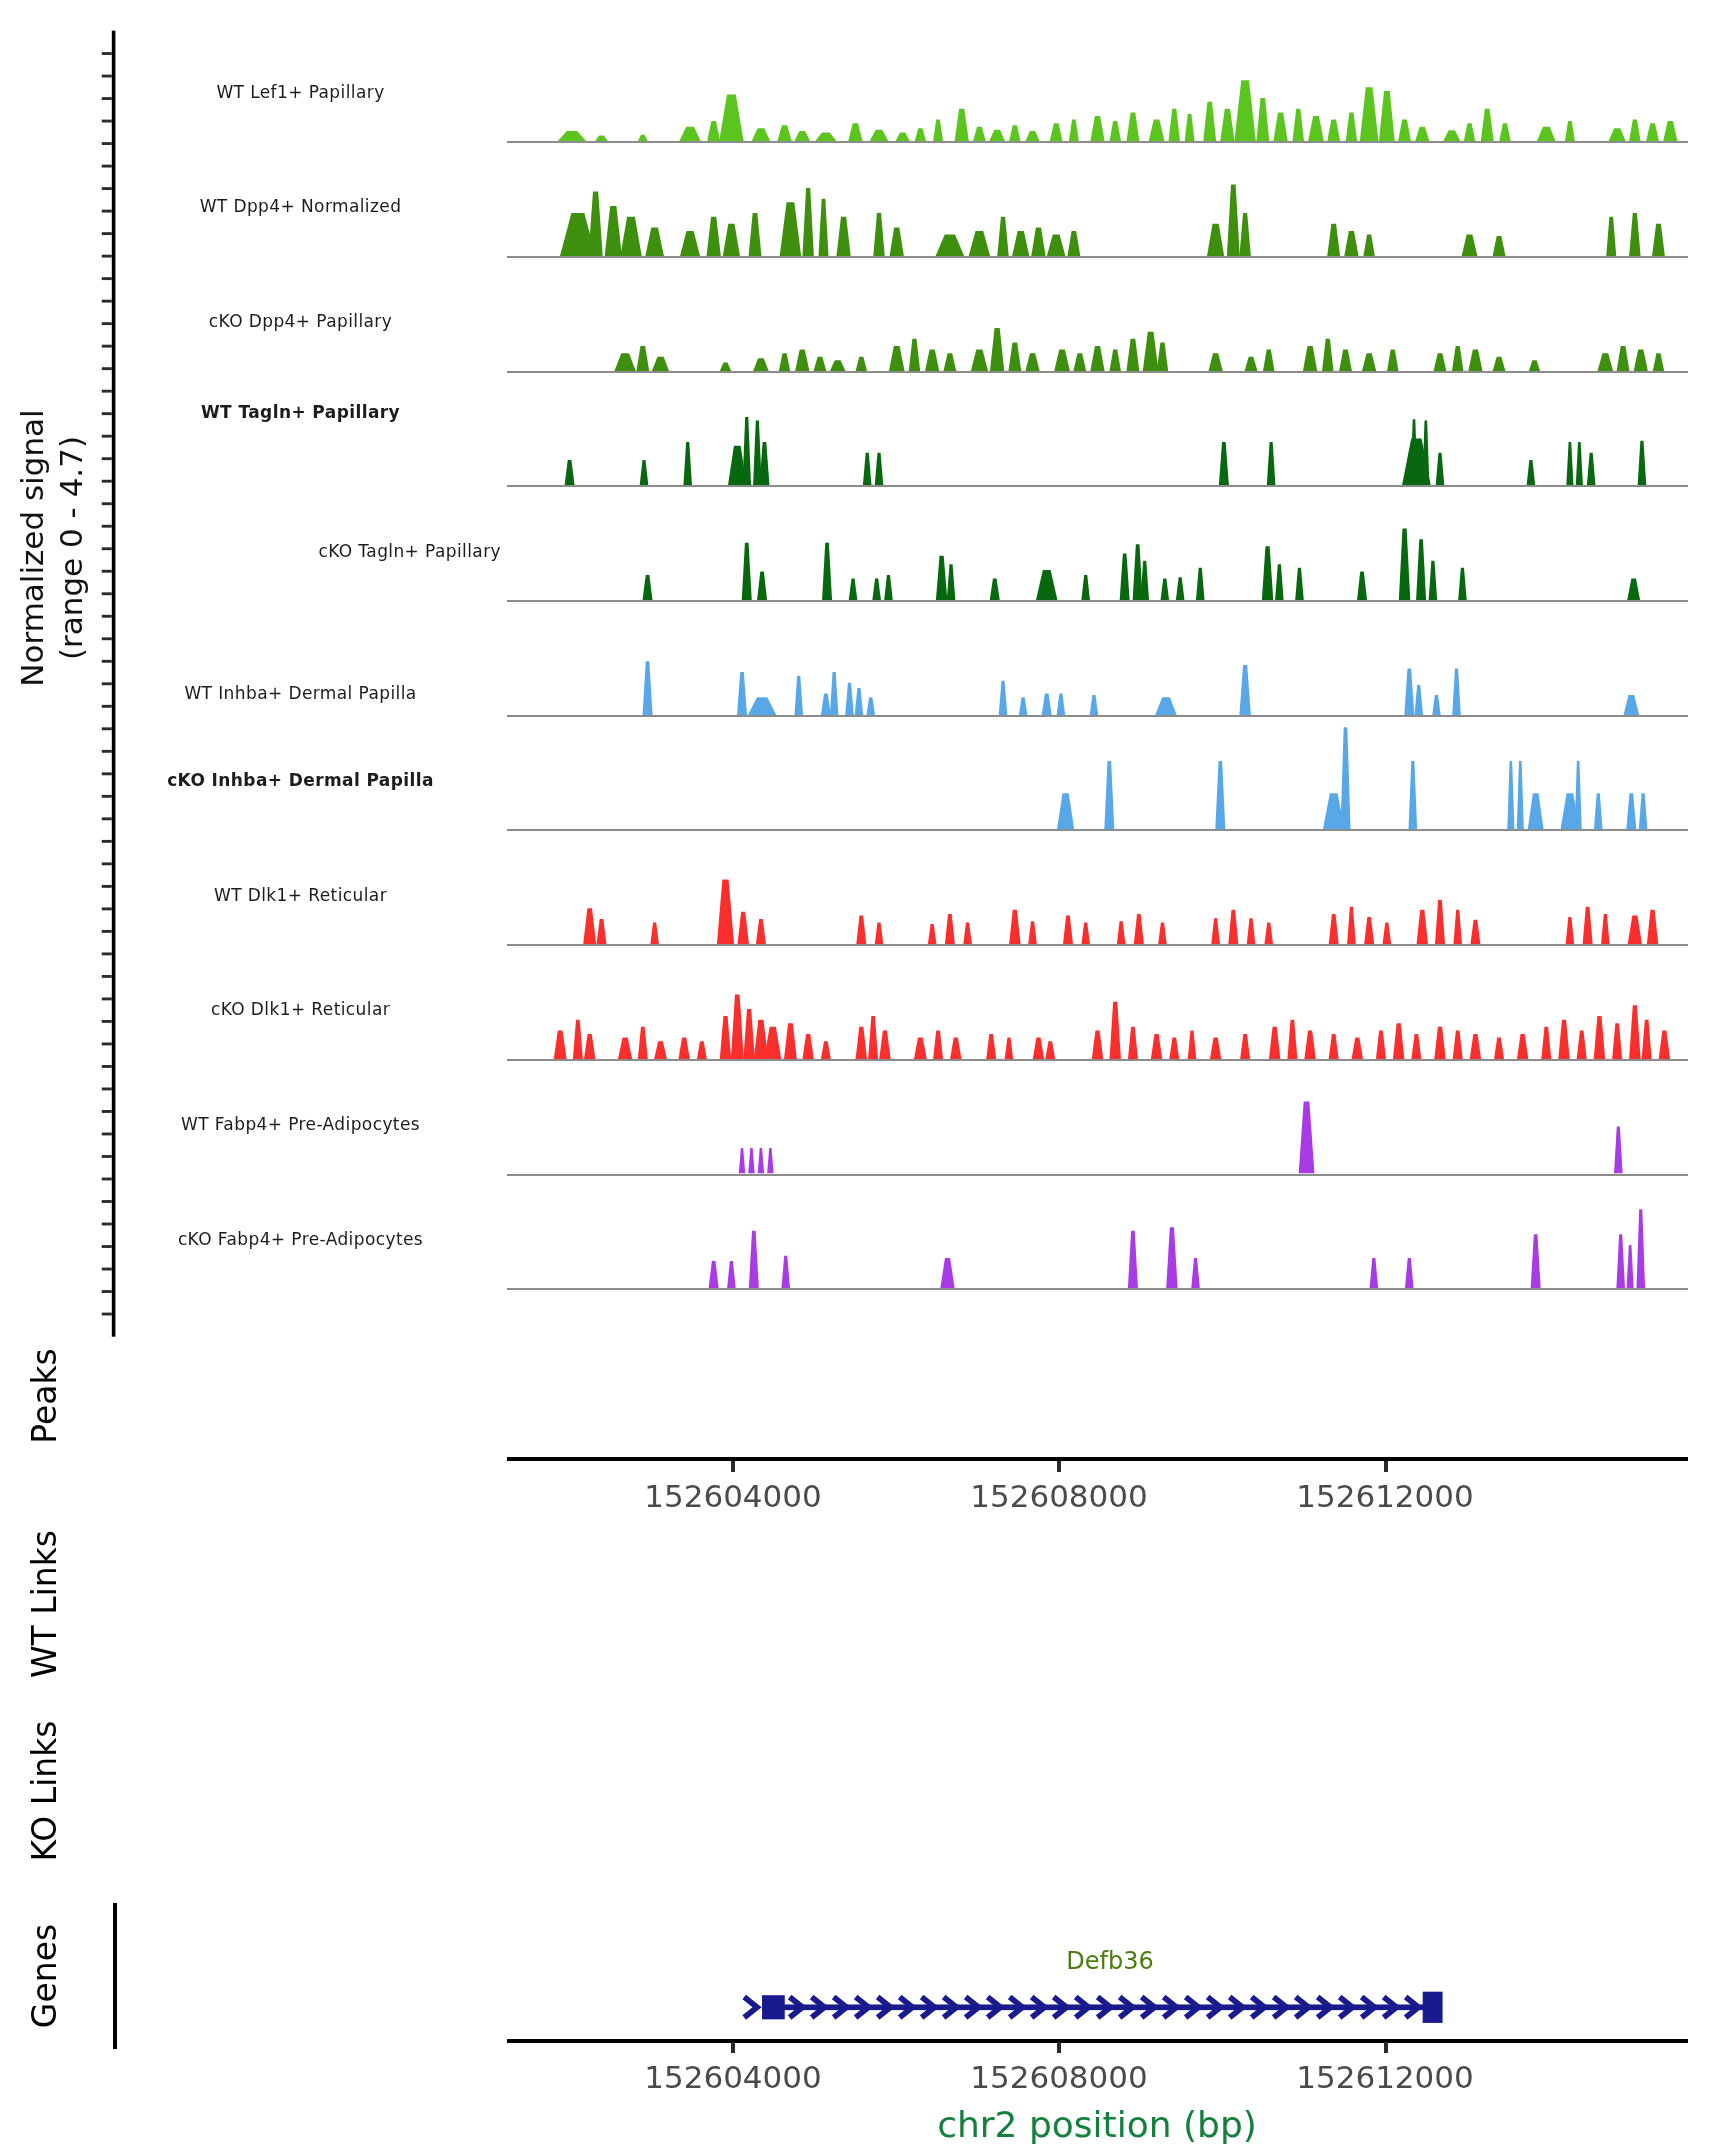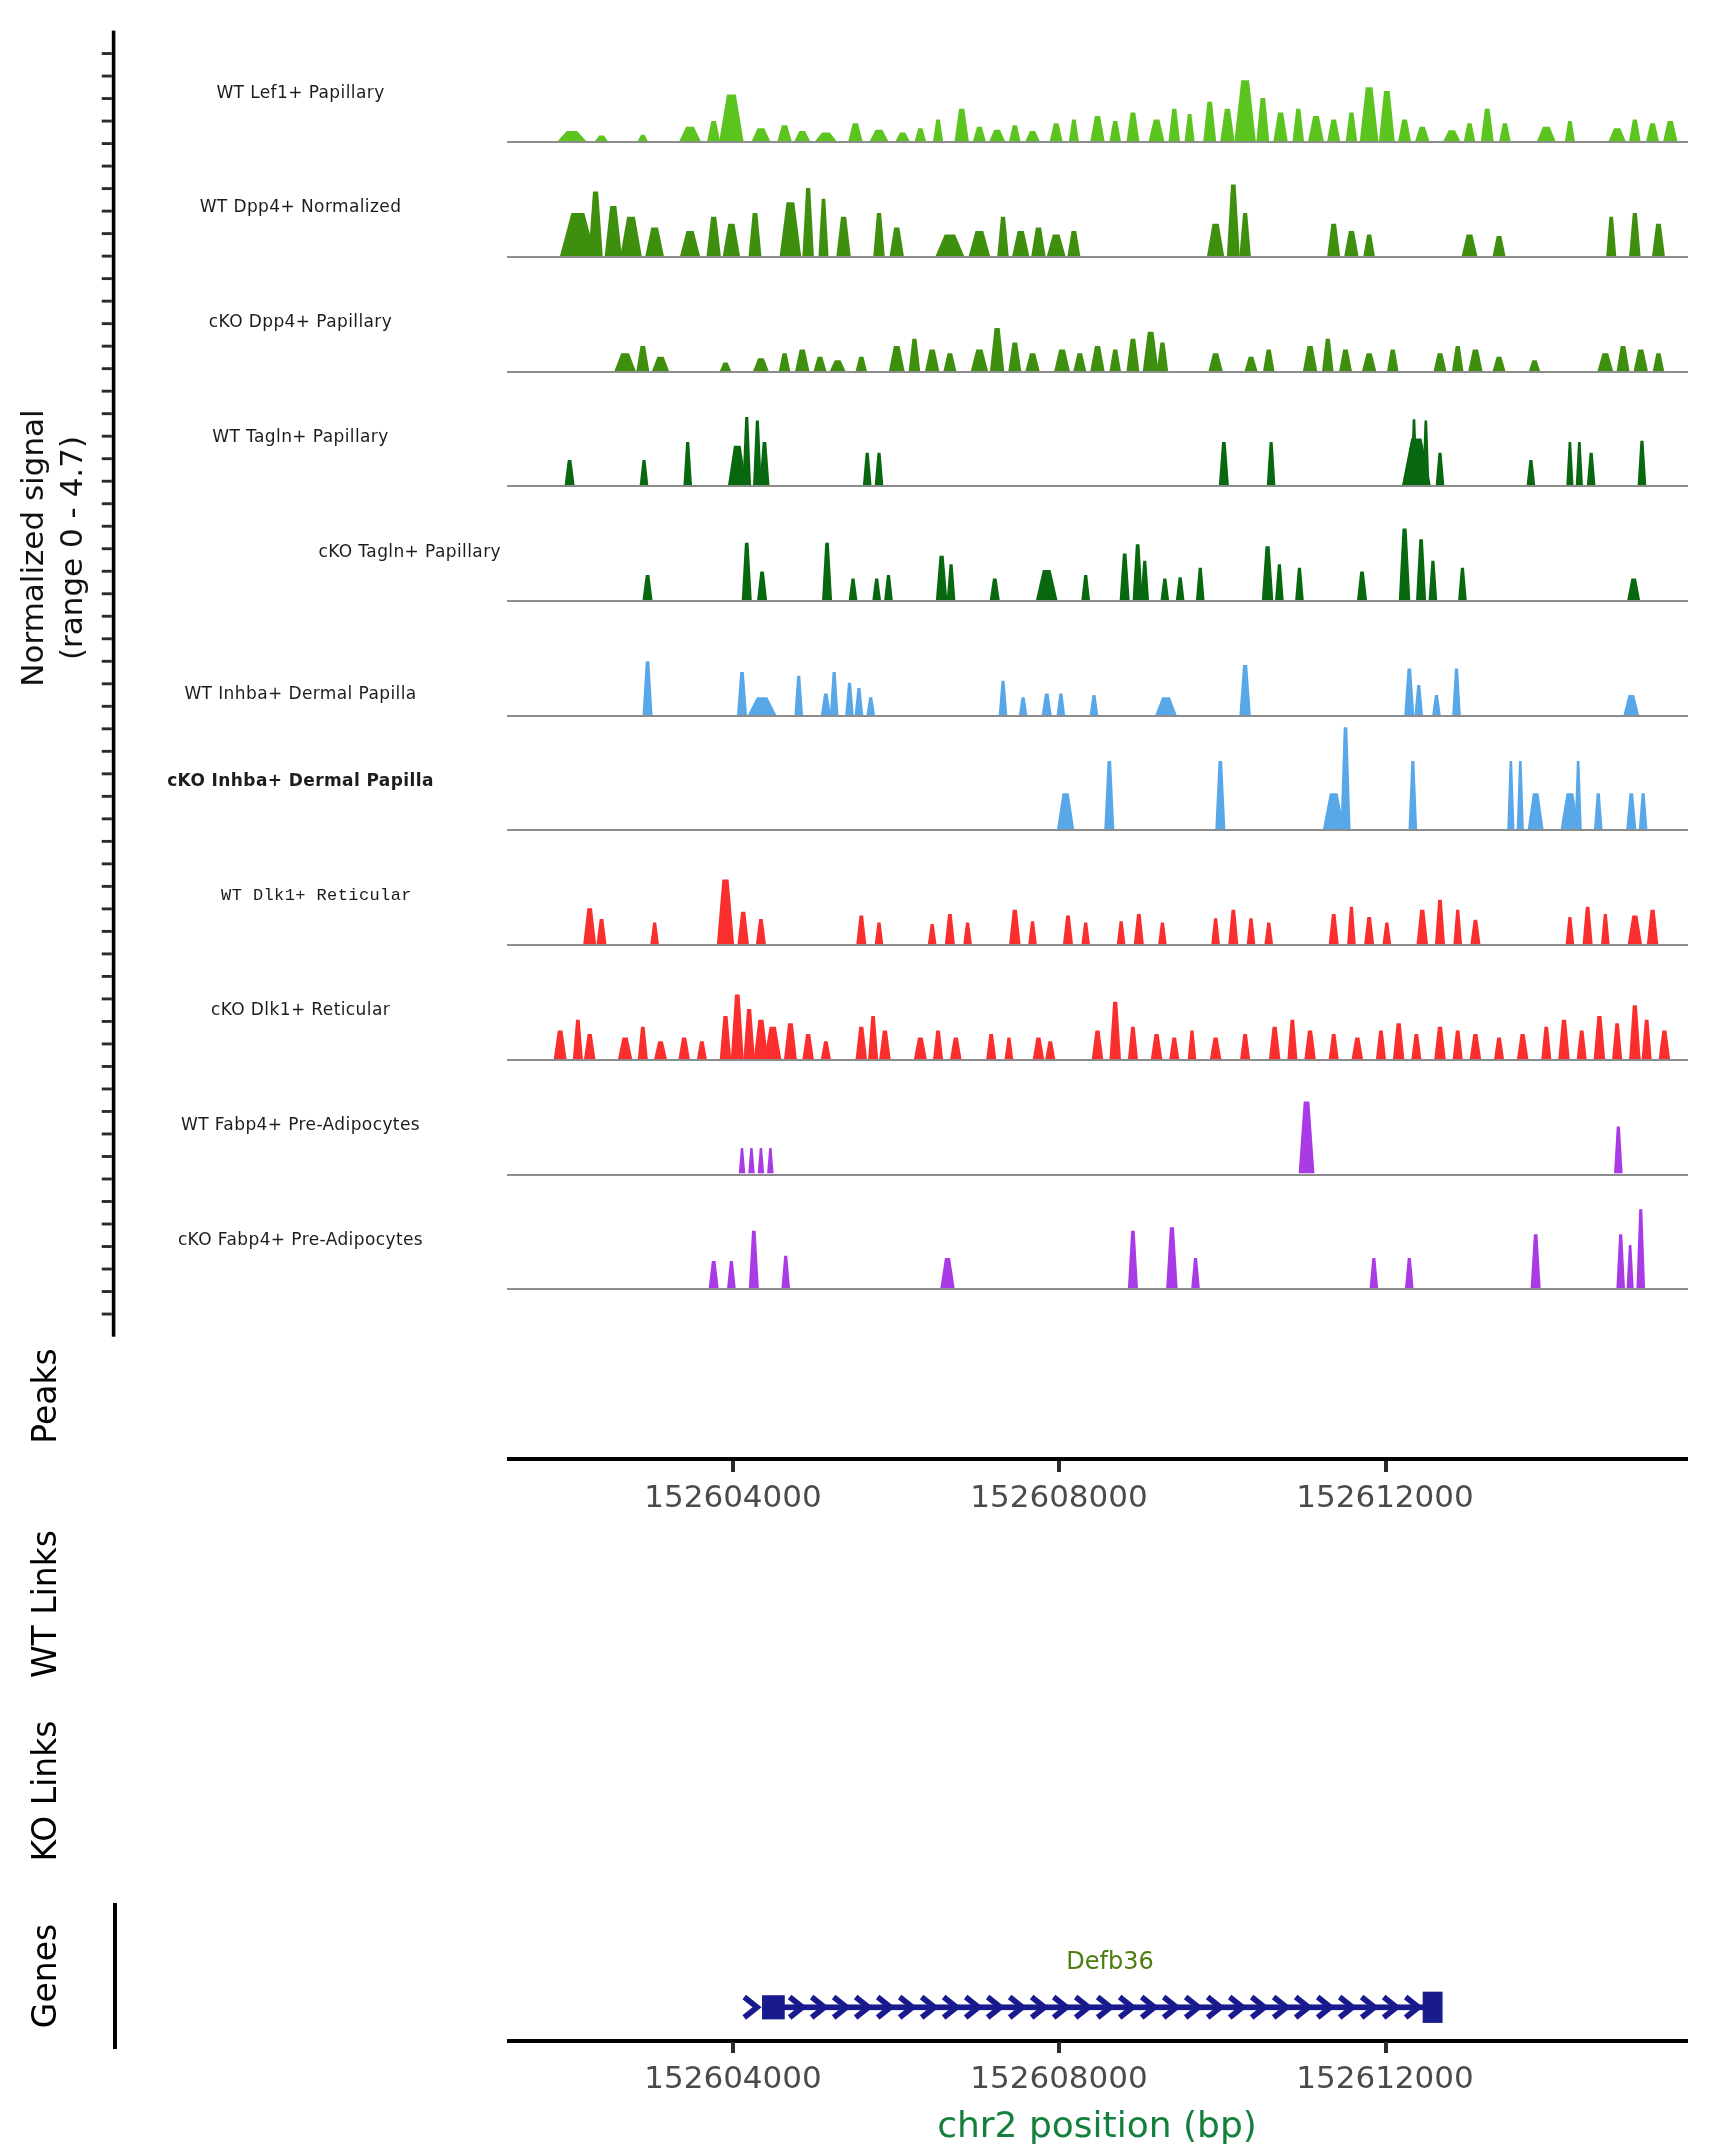--- a/index.html
+++ b/index.html
@@ -238,21 +238,21 @@
           <polygon points="1374.48,148 1380.24,128 1386.72,128 1392.48,148" fill="#3e8f0e"></polygon>
           <polygon points="1424.89,148 1430.01,133 1435.7700000000002,133 1440.89,148" fill="#3e8f0e"></polygon>
           <polygon points="1520.71,148 1527.75,123 1535.67,123 1542.71,148" fill="#3e8f0e"></polygon>
           <polygon points="1547.415,148 1553.175,113 1559.655,113 1565.415,148" fill="#3e8f0e"></polygon>
           <polygon points="1571.12,148 1577.52,118 1584.7199999999998,118 1591.12,148" fill="#3e8f0e"></polygon>
           <polygon points="1597.825,148 1602.945,123 1608.7050000000002,123 1613.825,148" fill="#3e8f0e"></polygon>
         </svg>
         <div class="abs baseline" style="left: 507px; top: 371px; width: 1181px;"></div>
       </div>
       <div>
-        <div class="abs track-label" style="left: 100px; top: 436px;">WT Tagln+ Papillary</div>
+        <div class="abs track-label" style="left: 100px; top: 412px; font-weight: bold;">WT Tagln+ Papillary</div>
         <svg width="1181" height="109" style="position: absolute; left: 507px; top: 379px; overflow: visible;" viewBox="0 0 1647 152">
           <polygon points="80.291,148 84.771,113 89.81099999999999,113 94.291,148" fill="#07680f"></polygon>
           <polygon points="185.05200000000002,148 188.89200000000002,113 193.21200000000002,113 197.05200000000002,148" fill="#07680f"></polygon>
           <polygon points="245.99099999999999,148 249.831,88 254.15099999999998,88 257.991,148" fill="#07680f"></polygon>
           <polygon points="308.165,148 316.485,93 325.845,93 334.165,148" fill="#07680f"></polygon>
           <polygon points="328.341,148 332.181,53 336.50100000000003,53 340.341,148" fill="#07680f"></polygon>
           <polygon points="343.164,148 347.00399999999996,58 351.324,58 355.164,148" fill="#07680f"></polygon>
           <polygon points="352.046,148 356.526,88 361.566,88 366.046,148" fill="#07680f"></polygon>
           <polygon points="496.335,148 500.17499999999995,103 504.495,103 508.335,148" fill="#07680f"></polygon>
           <polygon points="512.805,148 516.645,103 520.9649999999999,103 524.805,148" fill="#07680f"></polygon>
@@ -344,21 +344,21 @@
           <polygon points="1423.537,148 1430.577,98 1438.497,98 1445.537,148" fill="#58a7e8"></polygon>
           <polygon points="1469.3,148 1477.62,98 1486.98,98 1495.3,148" fill="#58a7e8"></polygon>
           <polygon points="1488.829,148 1492.029,53 1495.629,53 1498.829,148" fill="#58a7e8"></polygon>
           <polygon points="1515.828,148 1519.668,98 1523.988,98 1527.828,148" fill="#58a7e8"></polygon>
           <polygon points="1560.944,148 1565.424,98 1570.464,98 1574.944,148" fill="#58a7e8"></polygon>
           <polygon points="1578.414,148 1582.254,98 1586.574,98 1590.414,148" fill="#58a7e8"></polygon>
         </svg>
         <div class="abs baseline" style="left: 507px; top: 829px; width: 1181px;"></div>
       </div>
       <div>
-        <div class="abs track-label" style="left: 116px; top: 895px; font-family: Liberation Mono, monospace;">WT Dlk1+ Reticular</div>
+        <div class="abs track-label" style="left: 100px; top: 895px;">WT Dlk1+ Reticular</div>
         <svg width="1181" height="109" style="position: absolute; left: 507px; top: 838px; overflow: visible;" viewBox="0 0 1647 152">
           <polygon points="106.29,148 112.05000000000001,98 118.53,98 124.29,148" fill="#fb2e2e"></polygon>
           <polygon points="124.75999999999999,148 129.23999999999998,113 134.28,113 138.76,148" fill="#fb2e2e"></polygon>
           <polygon points="199.875,148 203.715,118 208.035,118 211.875,148" fill="#fb2e2e"></polygon>
           <polygon points="292.695,148 300.375,58 309.015,58 316.695,148" fill="#fb2e2e"></polygon>
           <polygon points="321.40000000000003,148 326.52000000000004,103 332.28000000000003,103 337.40000000000003,148" fill="#fb2e2e"></polygon>
           <polygon points="347.105,148 351.58500000000004,113 356.625,113 361.105,148" fill="#fb2e2e"></polygon>
           <polygon points="487.09999999999997,148 491.58,108 496.61999999999995,108 501.09999999999997,148" fill="#fb2e2e"></polygon>
           <polygon points="512.805,148 516.645,118 520.9649999999999,118 524.805,148" fill="#fb2e2e"></polygon>
           <polygon points="586.92,148 590.76,120 595.0799999999999,120 598.92,148" fill="#fb2e2e"></polygon>

